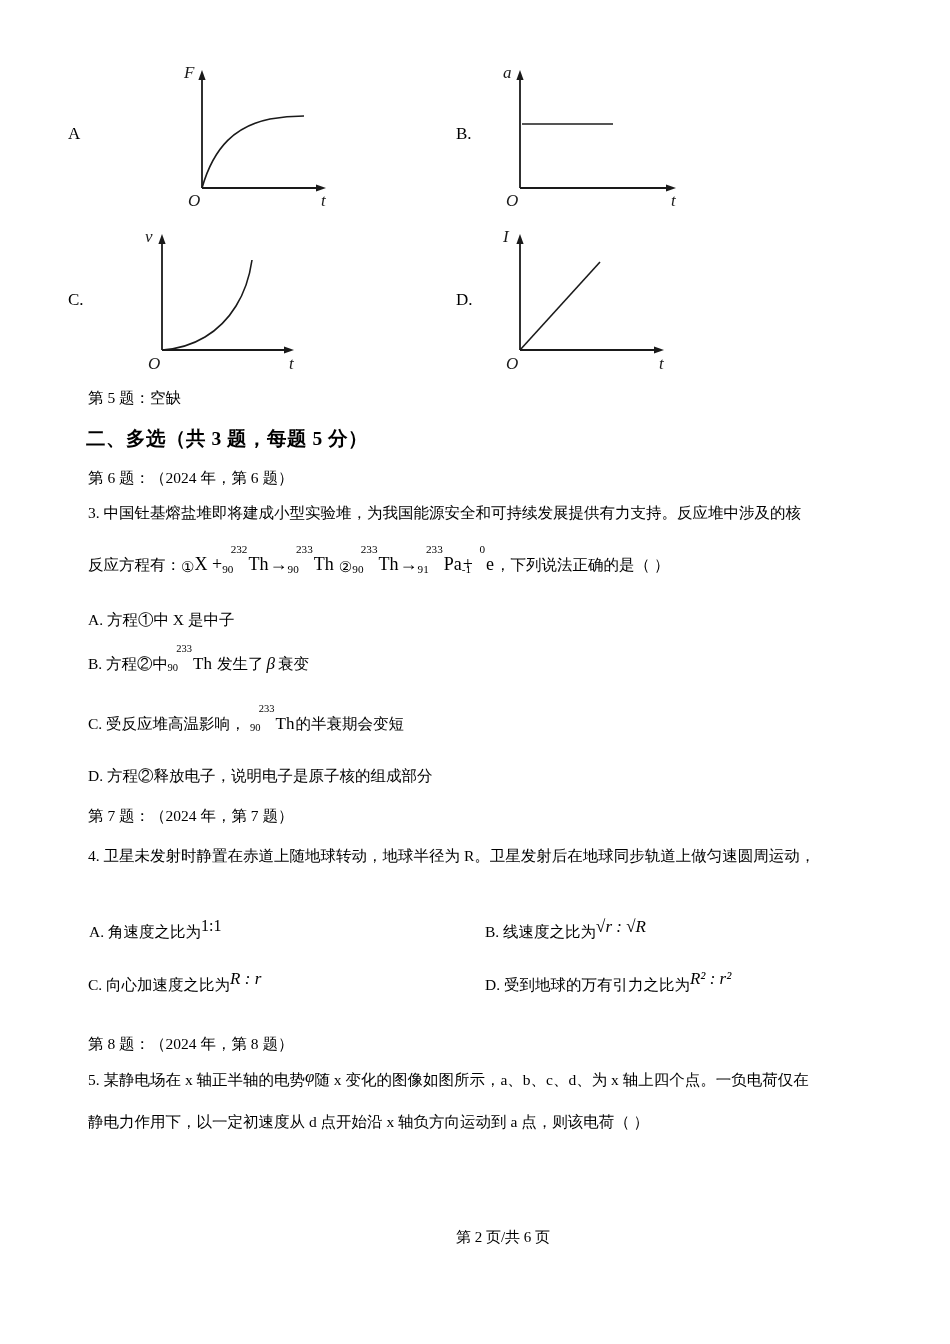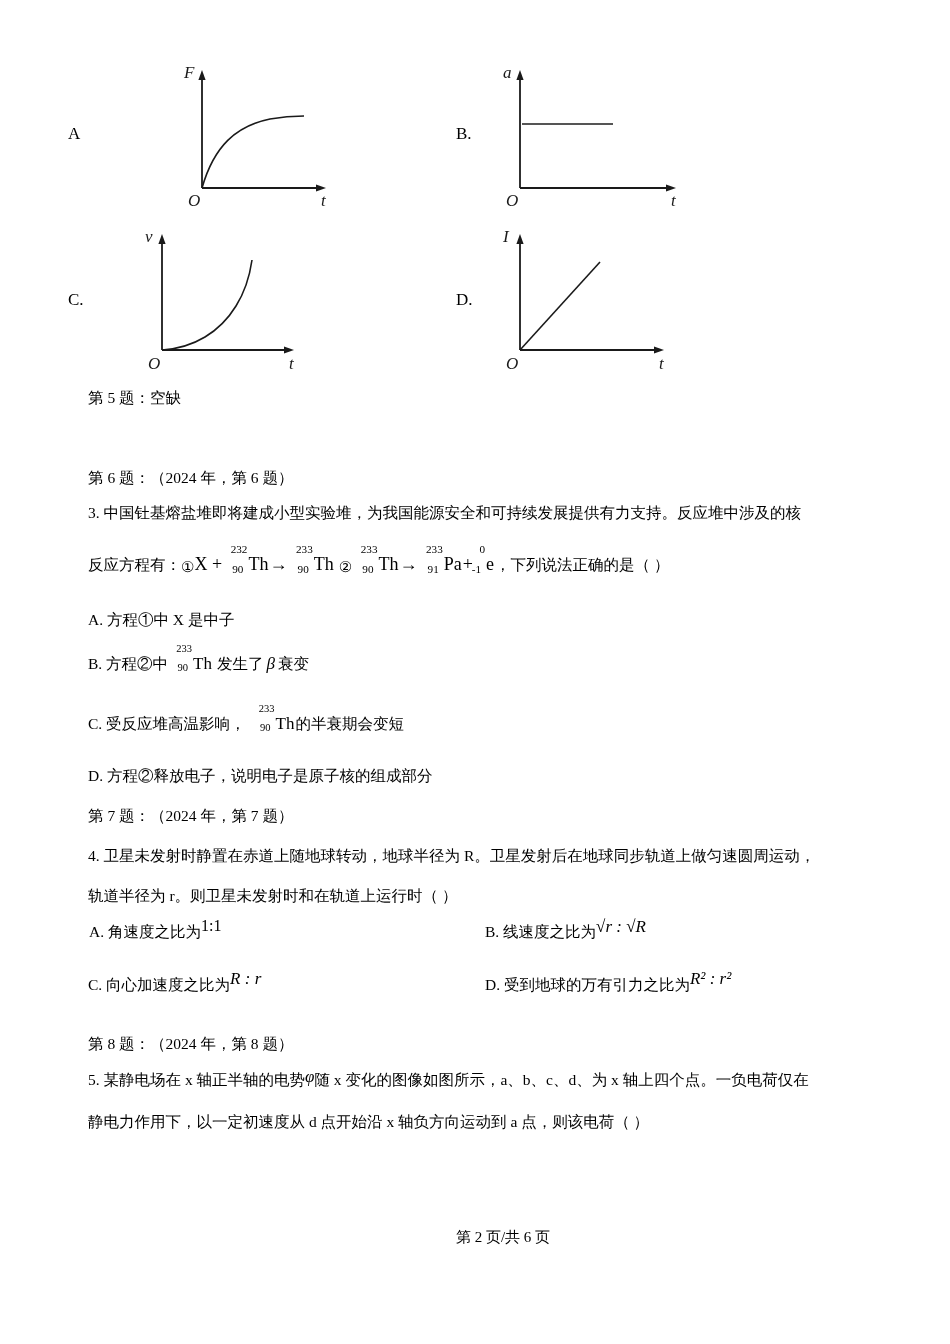--- a/index.html
+++ b/index.html
@@ -89,21 +89,21 @@
   }
   .nuc .pre .sup {
     position: absolute;
     right: 0;
     top: -0.72em;
     font-size: 0.62em;
     line-height: 1;
   }
   .nuc .pre .sub {
     position: absolute;
-    right: 4px;
+    right: 14px;
     bottom: -0.45em;
     font-size: 0.62em;
     line-height: 1;
     margin-top: 28px;
   }
   .eqn {
     font-size: 18px;
     font-family: "Liberation Serif", "DejaVu Serif", serif;
   }
   .circnum {
@@ -194,20 +194,21 @@
         <line x1="42" y1="138" x2="122" y2="50" stroke="#1a1a1a" stroke-width="1.6"></line>
         <text class="axis-text" x="25" y="30">I</text>
         <text class="axis-text" x="181" y="157">t</text>
         <text class="axis-text" x="28" y="157">O</text>
       </svg>
     </div>
   </div>
 
   <div class="txt" style="left:88px; top:386px;">第 5 题：空缺</div>
 
+  <div class="section-head" style="left:86px; top:425px;">二、多选（共 3 题，每题 5 分）</div>
 
   <div class="txt" style="left:88px; top:466px;">第 6 题：（2024 年，第 6 题）</div>
 
   <div class="txt" style="left:88px; top:501px;">3. 中国钍基熔盐堆即将建成小型实验堆，为我国能源安全和可持续发展提供有力支持。反应堆中涉及的核</div>
 
   <div style="position:absolute; left:88px; top:552px; white-space:nowrap;">
     <span class="txt" style="position:relative; left:0; top:0;">反应方程有：</span><span class="eqn"><span class="circnum">①</span><span>X +</span><span class="nuc"><span class="pre"><span class="sup">232</span><span class="sub">90</span></span><span>Th</span></span><span>→</span><span class="nuc"><span class="pre"><span class="sup">233</span><span class="sub">90</span></span><span>Th</span></span><span class="circnum" style="margin-left:4px;">②</span><span class="nuc"><span class="pre"><span class="sup">233</span><span class="sub">90</span></span><span>Th</span></span><span>→</span><span class="nuc"><span class="pre"><span class="sup">233</span><span class="sub">91</span></span><span>Pa</span></span><span>+</span><span class="nuc"><span class="pre" style="width:0.62em;"><span class="sup">0</span><span class="sub">-1</span></span><span>e</span></span></span><span class="txt" style="position:relative; left:0; top:0;">，下列说法正确的是（      ）</span>
   </div>
 
   <div class="txt" style="left:88px; top:608px;">A. 方程①中 X 是中子</div>
@@ -219,21 +220,20 @@
   <div style="position:absolute; left:88px; top:712px; white-space:nowrap; font-size:15.5px;">
     <span>C. 受反应堆高温影响，</span><span class="nuc" style="font-size:17px; margin-left:6px;"><span class="pre"><span class="sup">233</span><span class="sub">90</span></span><span>Th</span></span><span style="">的半衰期会变短</span>
   </div>
 
   <div class="txt" style="left:88px; top:764px;">D. 方程②释放电子，说明电子是原子核的组成部分</div>
 
   <div class="txt" style="left:88px; top:804px;">第 7 题：（2024 年，第 7 题）</div>
 
   <div class="txt" style="left:88px; top:844px;">4. 卫星未发射时静置在赤道上随地球转动，地球半径为 R。卫星发射后在地球同步轨道上做匀速圆周运动，</div>
 
-  <div class="txt" style="left:88px; top:884px;">轨道半径为 r。则卫星未发射时和在轨道上运行时（      ）</div>
 
   <div style="position:absolute; left:89px; top:922px; white-space:nowrap; font-size:15.5px;">
     <span>A. 角速度之比为</span><span class="frm" style="font-style:normal; font-size:16px; position:relative; top:-6px;">1:1</span>
   </div>
 
   <div style="position:absolute; left:485px; top:922px; white-space:nowrap; font-size:15.5px;">
     <span>B. 线速度之比为</span><span class="frm" style="position:relative; top:-5px;">√r : √R</span>
   </div>
 
   <div style="position:absolute; left:88px; top:975px; white-space:nowrap; font-size:15.5px;">

